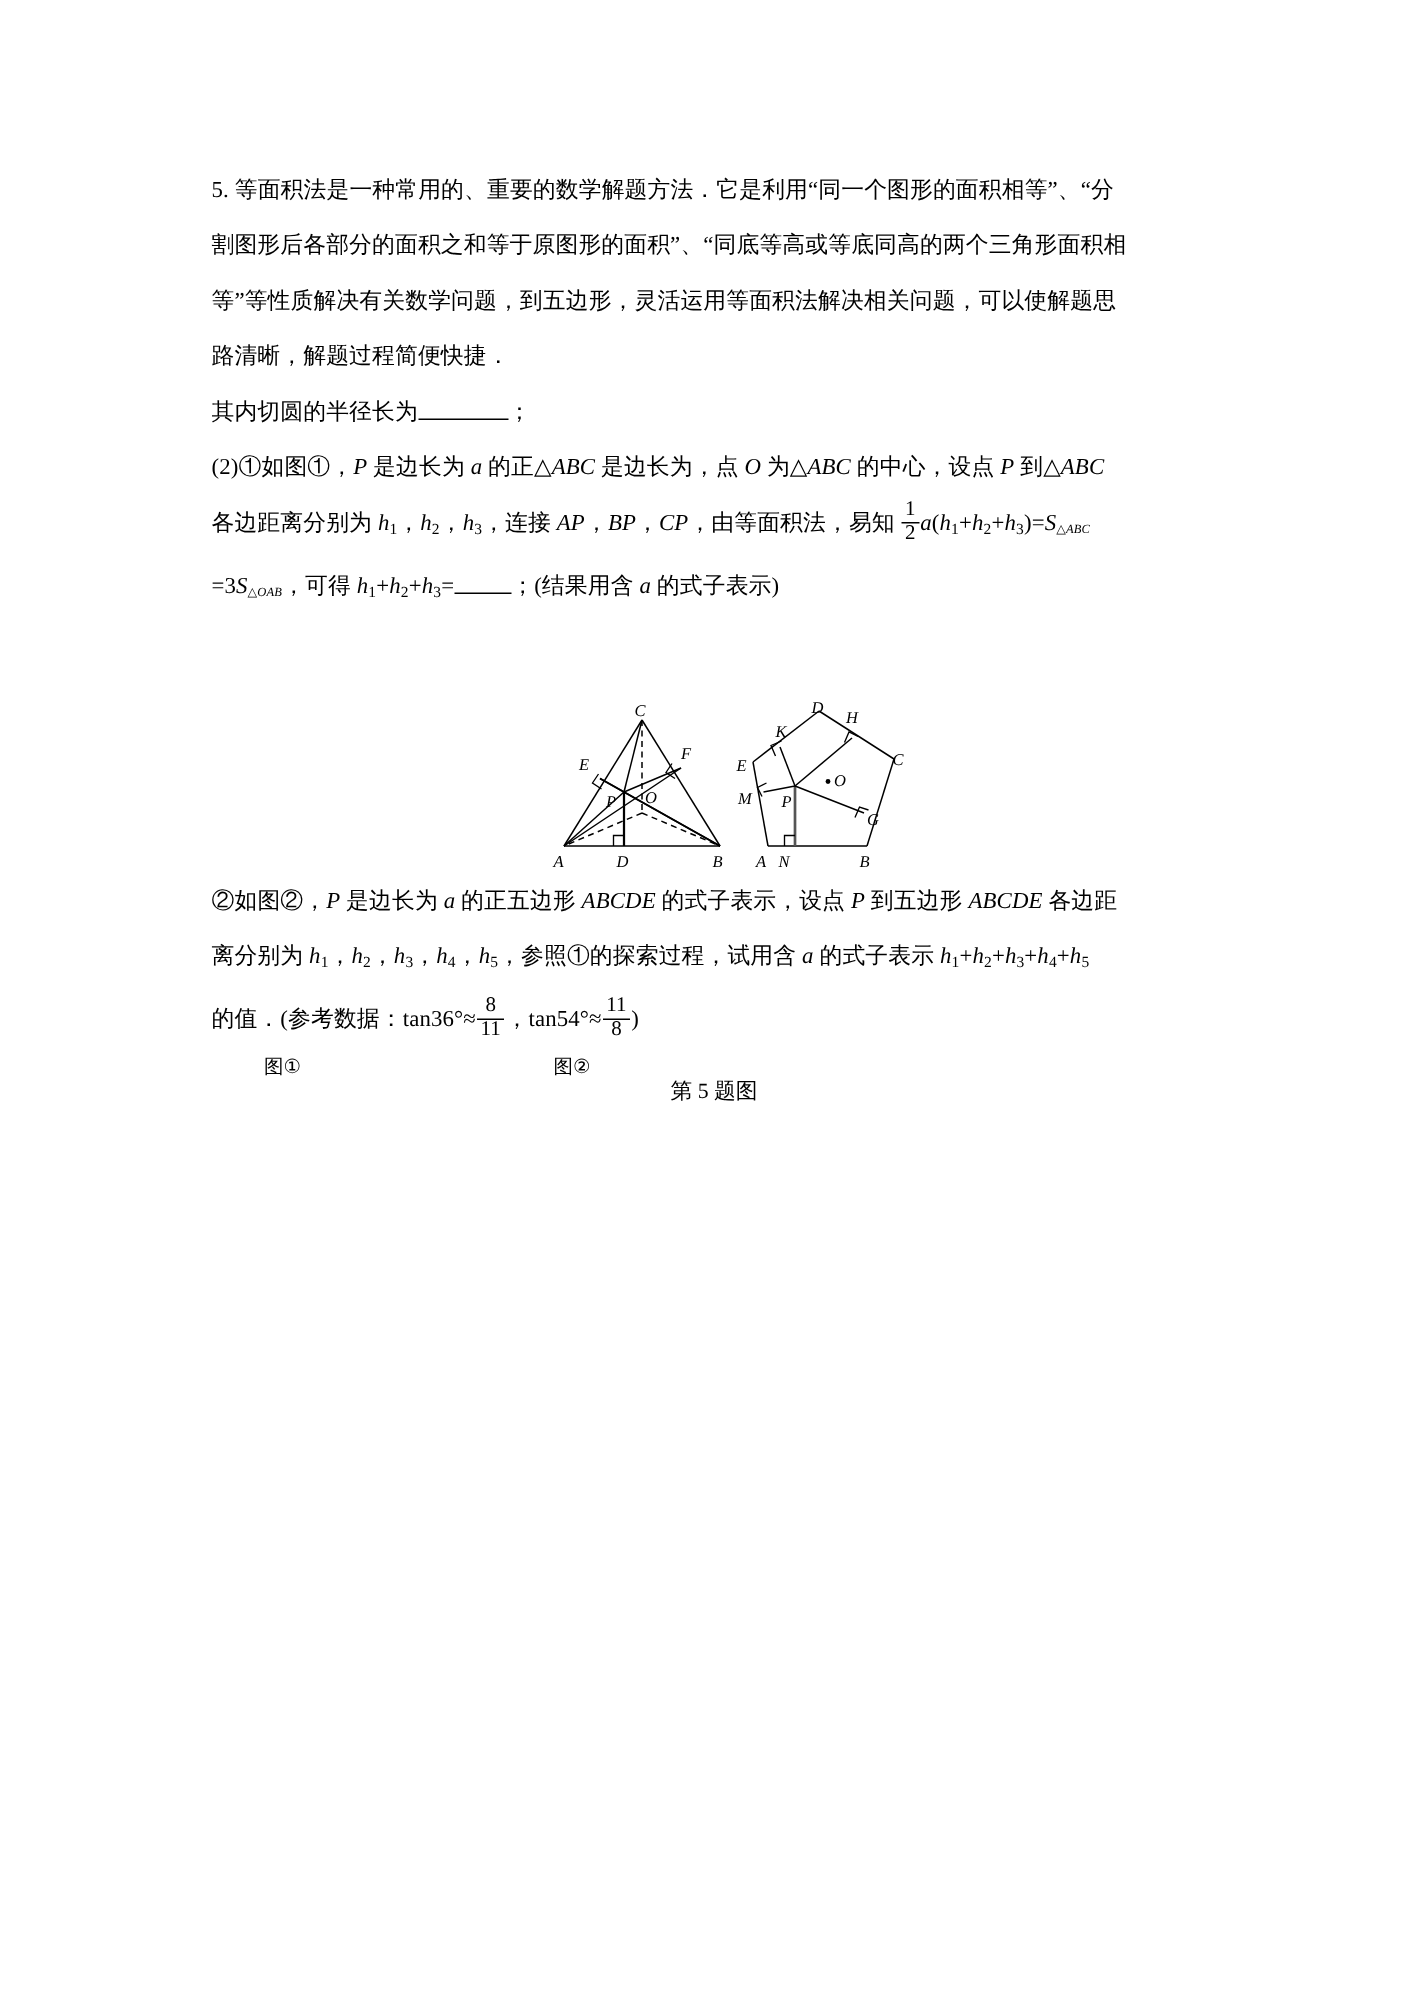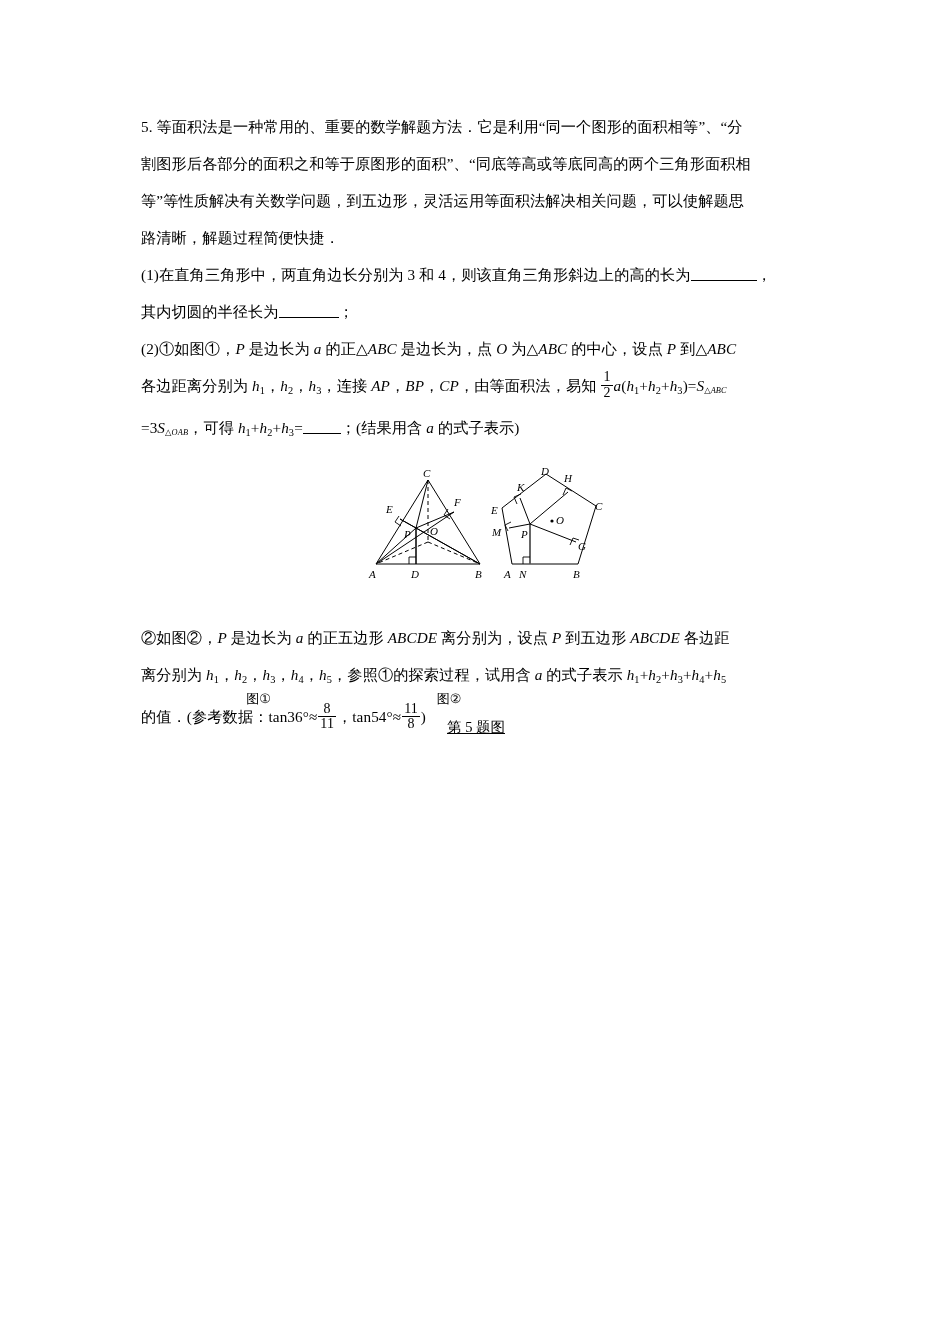--- a/index.html
+++ b/index.html
@@ -116,34 +116,34 @@
   }
   .fig-caption-row {
     position: absolute;
     left: 350px;
     top: 582px;
     width: 262px;
     display: flex;
   }
   .fig-cap {
     font-size: 13px;
-    text-align: center;
+    text-align: left;
+    margin-top: 12px;
   }
   .fig-cap .circ {
     display: inline-block;
     font-size: 13px;
   }
   .fig-title {
     position: absolute;
     left: 0;
     top: 610px;
     width: 670px;
     text-align: center;
     font-size: 14.5px;
-    text-decoration: underline;
   }
 </style>
 </head>
 <body>
 
 <div class="page">
 
   <div class="content">
 
     <div class="para">
@@ -153,39 +153,38 @@
       <span class="line justify">
           <span>割图形后各部分的面积之和等于原图形的面积”、“同底等高或等底同高的两个三角形面积相</span>
         </span>
       <span class="line justify">
           <span>等”等性质解决有关数学问题，到五边形，灵活运用等面积法解决相关问题，可以使解题思</span>
         </span>
       <span class="line"><span>路清晰，解题过程简便快捷．</span></span>
     </div>
 
     <div class="para">
-      <span class="line"><span>(1)</span><span>在直角三角形中，两直角边长分别为 3 和 4，则该直角三角形斜边上的高的长为</span><span class="blank-m"></span><span>，</span></span>
       <span class="line"><span>其内切圆的半径长为</span><span class="blank-s"></span><span>；</span></span>
     </div>
 
     <div class="para">
 
       <span class="line"><span>(2)①</span><span>如图①，</span><span class="math">P</span><span> 是边长为 </span><span class="math">a</span><span> 的正△</span><span class="math">ABC</span><span> 是边长为，点 </span><span class="math">O</span><span> 为△</span><span class="math">ABC</span><span> 的中心，设点 </span><span class="math">P</span><span> 到△</span><span class="math">ABC</span></span>
 
       <span class="line"><span>各边距离分别为 </span><span class="math">h</span><span class="subn">1</span>，<span class="math">h</span><span class="subn">2</span>，<span class="math">h</span><span class="subn">3</span><span>，连接 </span><span class="math">AP</span>，<span class="math">BP</span>，<span class="math">CP</span><span>，由等面积法，易知 </span><span class="frac"><span class="num">1</span><span class="den">2</span></span><span class="math">a</span>(<span class="math">h</span><span class="subn">1</span>+<span class="math">h</span><span class="subn">2</span>+<span class="math">h</span><span class="subn">3</span>)=<span class="math">S</span><span class="subsm">△ABC</span></span>
 
       <span class="line"><span>=3</span><span class="math">S</span><span class="subsm">△OAB</span><span>，可得 </span><span class="math">h</span><span class="subn">1</span>+<span class="math">h</span><span class="subn">2</span>+<span class="math">h</span><span class="subn">3</span><span>=</span><span class="blank-xs"></span><span>；(结果用含 </span><span class="math">a</span><span> 的式子表示)</span></span>
     </div>
 
     <div style="height:168px"></div>
 
     <div class="para">
 
       <span class="line justify">
-          <span><span>②</span><span>如图②，</span><span class="math">P</span><span> 是边长为 </span><span class="math">a</span><span> 的正五边形 </span><span class="math">ABCDE</span><span> 离分别为，设点 </span><span class="math">P</span><span> 到五边形 </span><span class="math">ABCDE</span><span> 各边距</span></span>
+          <span><span>②</span><span>如图②，</span><span class="math">P</span><span> 是边长为 </span><span class="math">a</span><span> 的正五边形 </span><span class="math">ABCDE</span><span> 的式子表示，设点 </span><span class="math">P</span><span> 到五边形 </span><span class="math">ABCDE</span><span> 各边距</span></span>
         </span>
 
       <span class="line"><span>离分别为 </span><span class="math">h</span><span class="subn">1</span>，<span class="math">h</span><span class="subn">2</span>，<span class="math">h</span><span class="subn">3</span>，<span class="math">h</span><span class="subn">4</span>，<span class="math">h</span><span class="subn">5</span><span>，参照①的探索过程，试用含 </span><span class="math">a</span><span> 的式子表示 </span><span class="math">h</span><span class="subn">1</span>+<span class="math">h</span><span class="subn">2</span>+<span class="math">h</span><span class="subn">3</span>+<span class="math">h</span><span class="subn">4</span>+<span class="math">h</span><span class="subn">5</span></span>
 
       <span class="line"><span>的值．(参考数据：</span><span>tan36°≈</span><span class="frac"><span class="num">8</span><span class="den">11</span></span><span>，</span><span>tan54°≈</span><span class="frac"><span class="num">11</span><span class="den">8</span></span><span>)</span></span>
     </div>
 
     <div class="fig-caption-row" style="left:0px; top:582px; width:670px;">
       <div class="fig-cap" style="width:165px; margin-left:35px;"><span>图</span><span class="circ">①</span></div>
       <div class="fig-cap" style="width:160px; margin-left:28px;"><span>图</span><span class="circ">②</span></div>

